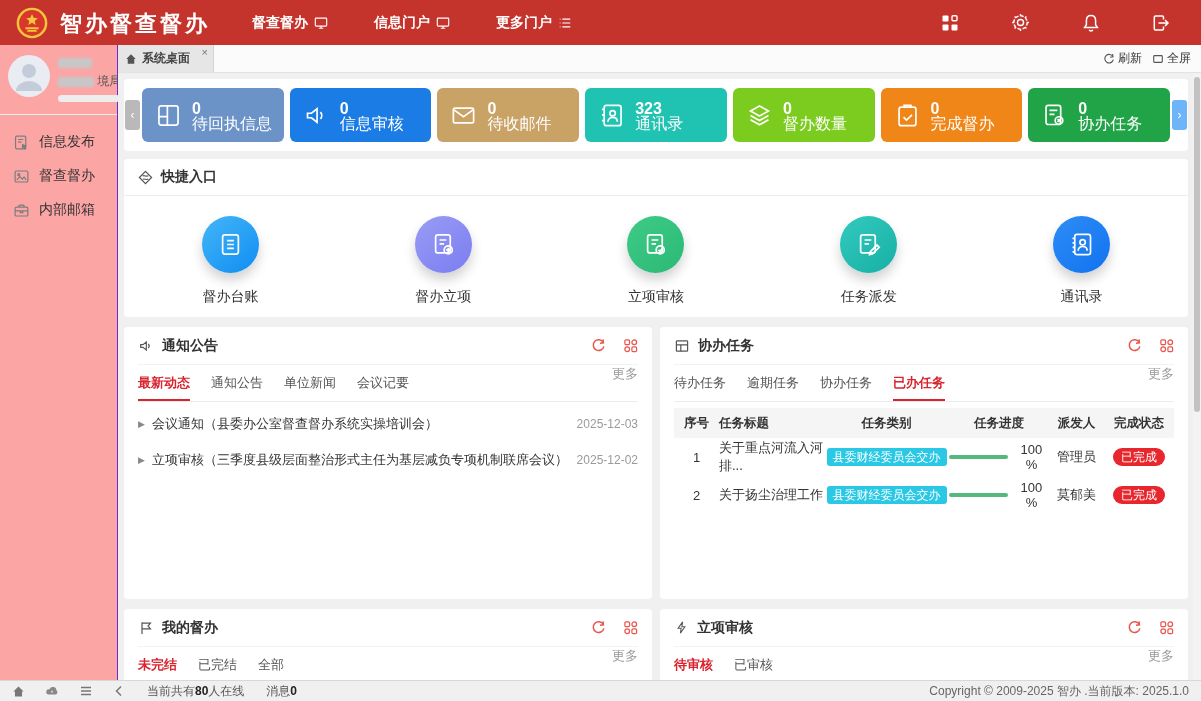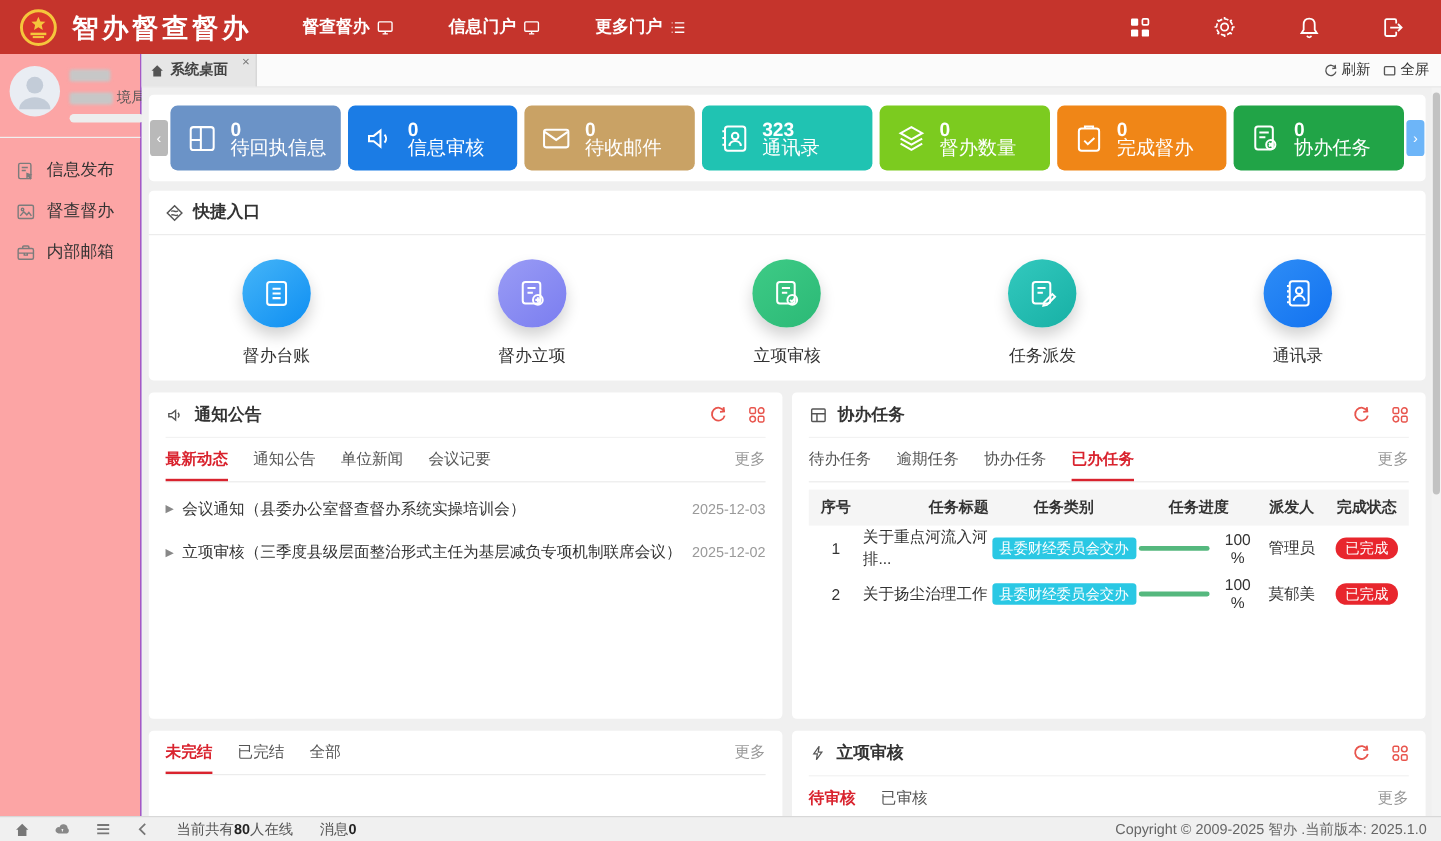--- a/index.html
+++ b/index.html
@@ -59,21 +59,21 @@
   .q-item { display:flex; flex-direction:column; align-items:center; gap:15px; cursor:pointer; }
   .q-circle { width:57px; height:57px; border-radius:50%; display:flex; align-items:center; justify-content:center; box-shadow:0 7px 12px rgba(0,0,0,.18); }
   .q-label { font-size:14px; color:#333; }
 
   .panels-row { margin-top:10px; display:flex; gap:8px; height:272px; }
   .panels-row.bottom { height:120px; }
   .panel { background:#fff; border-radius:4px; flex:1; padding:0 14px; display:flex; flex-direction:column; min-width:0; }
   .p-head { height:38px; display:flex; align-items:center; gap:8px; border-bottom:1px solid #f2f2f2; font-size:14px; font-weight:bold; color:#333; flex:none; }
   .p-head-icons { margin-left:auto; display:flex; gap:17px; }
   .p-head-icons .hbtn { cursor:pointer; display:flex; }
-  .p-tabs { height:37px; display:flex; align-items:center; gap:21px; border-bottom:1px solid #ececec; font-size:13px; color:#555; flex:none; }
+  .p-tabs { height:37px; display:flex; gap:21px; border-bottom:1px solid #ececec; font-size:13px; color:#555; flex:none; }
   .p-tab { cursor:pointer; padding:9px 0 7px 0; border-bottom:2px solid transparent; }
   .p-tab.active { color:var(--c-accent,#d9232e); font-weight:bold; border-bottom-color:var(--c-accent,#d9232e); }
   .p-more { margin-left:auto; color:#999; font-size:13px; cursor:pointer; }
 
   .notice-list { padding-top:4px; }
   .notice-item { height:36px; display:flex; align-items:center; gap:7px; font-size:13px; color:#333; cursor:pointer; }
   .notice-bullet { color:#888; font-size:9px; }
   .notice-date { margin-left:auto; color:#9a9a9a; font-size:12px; }
 
   .t-head { margin-top:6px; background:#f5f5f5; height:30px; display:flex; align-items:center; font-size:12.5px; font-weight:bold; color:#333; flex:none; }
@@ -485,21 +485,21 @@
           </div>
           <div class="p-tabs">
             <span class="p-tab">待办任务</span>
             <span class="p-tab">逾期任务</span>
             <span class="p-tab">协办任务</span>
             <span class="p-tab active">已办任务</span>
             <span class="p-more">更多</span>
           </div>
           <div class="t-head">
             <span class="c0">序号</span>
-            <span class="c1" style="text-align:right;">任务标题</span>
+            <span class="c1" style="text-align:left;">任务标题</span>
             <span class="c2">任务类别</span>
             <span class="c3">任务进度</span>
             <span class="c4">派发人</span>
             <span class="c5">完成状态</span>
           </div>
           <div class="t-row">
             <span class="c0">1</span>
             <span class="c1">关于重点河流入河排...</span>
             <span class="c2"><span class="cat-badge" style="background: rgb(42, 200, 228);">县委财经委员会交办</span></span>
             <span class="c3 cell-prog">
@@ -518,20 +518,45 @@
                 <span>100 %</span>
               </span>
             <span class="c4">莫郁美</span>
             <span class="c5"><span class="st-badge" style="background: rgb(232, 38, 45);">已完成</span></span>
           </div>
         </div>
       </div>
 
       <div class="panels-row bottom">
         <div class="panel">
+          <div class="p-head">
+            <span style="display:flex;">
+              <svg width="16" height="16" viewBox="0 0 20 20" fill="none" stroke="#555" stroke-width="1.5">
+                  <path d="M5 3 V17.5"></path>
+                  <path d="M5 4 h10.5 l-3 3.5 3 3.5 H5"></path>
+                </svg>
+            </span>
+            <span>我的督办</span>
+            <span class="p-head-icons">
+              <span class="hbtn">
+                <svg width="15" height="15" viewBox="0 0 14 14" fill="none" stroke="#e8554d" stroke-width="1.4">
+                    <path d="M11.5 4.2 A5 5 0 1 0 12 7.8"></path>
+                    <polyline points="11.2,1.2 11.6,4.5 8.4,4.8"></polyline>
+                  </svg>
+              </span>
+              <span class="hbtn">
+                <svg width="15" height="15" viewBox="0 0 16 16" fill="none" stroke="#e8554d" stroke-width="1.3">
+                    <rect x="2" y="2" width="5" height="5" rx="1.2"></rect>
+                    <rect x="9.5" y="2" width="5" height="5" rx="2.5"></rect>
+                    <rect x="2" y="9.5" width="5" height="5" rx="2.5"></rect>
+                    <rect x="9.5" y="9.5" width="5" height="5" rx="1.2"></rect>
+                  </svg>
+              </span>
+            </span>
+          </div>
           <div class="p-tabs">
             <span class="p-tab active">未完结</span>
             <span class="p-tab">已完结</span>
             <span class="p-tab">全部</span>
             <span class="p-more">更多</span>
           </div>
         </div>
 
         <div class="panel">
           <div class="p-head">

